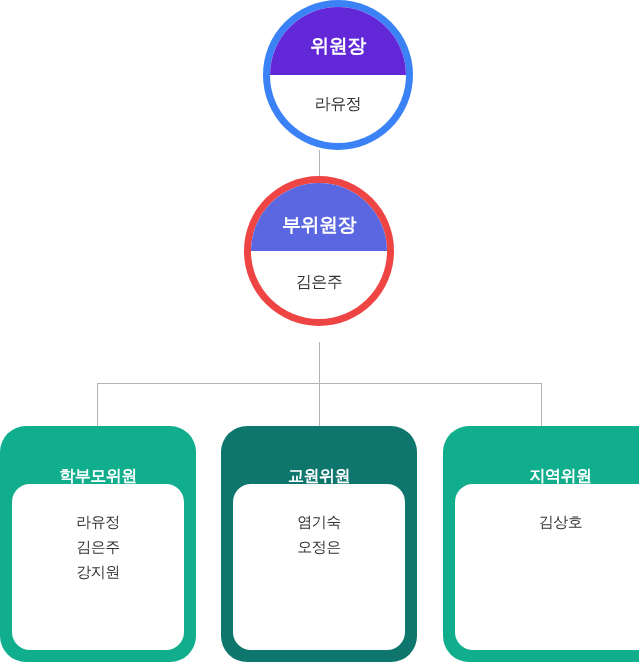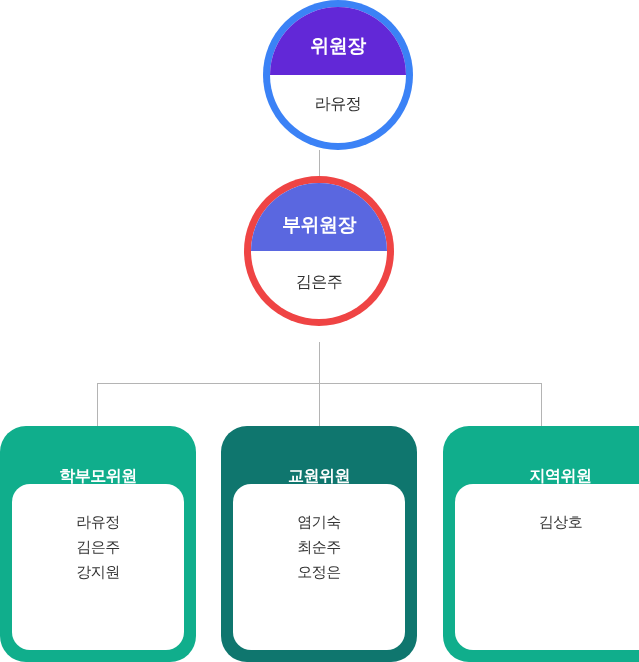--- a/index.html
+++ b/index.html
@@ -53,21 +53,20 @@
     <span class="member">라유정</span>
     <span class="member">김은주</span>
     <span class="member">강지원</span>
   </div>
 </div>
 
 <div class="box" style="left:221px; background:#0f766e;">
   <div class="btitle">교원위원</div>
   <div class="panel">
     <span class="member">염기숙</span>
-    <span class="member">최순주</span>
     <span class="member">오정은</span>
   </div>
 </div>
 
 <div class="box" style="left:443px; background:#10ae8c;padding-left:39px;">
   <div class="btitle">지역위원</div>
   <div class="panel">
     <span class="member">김상호</span>
   </div>
 </div>

